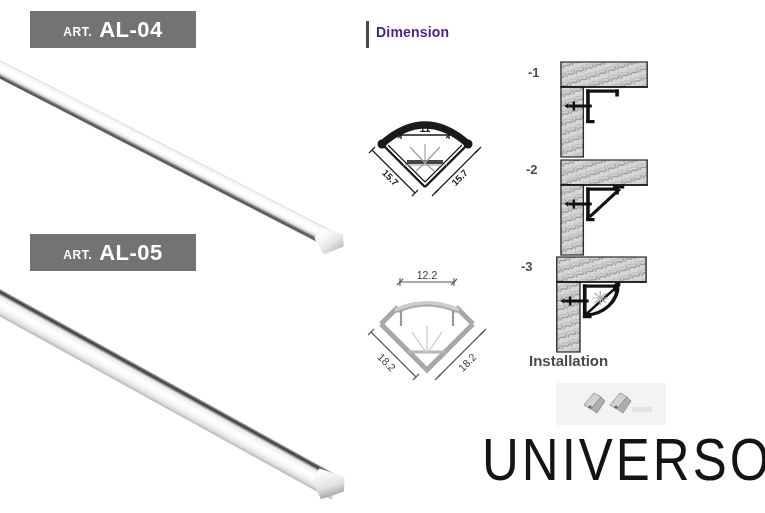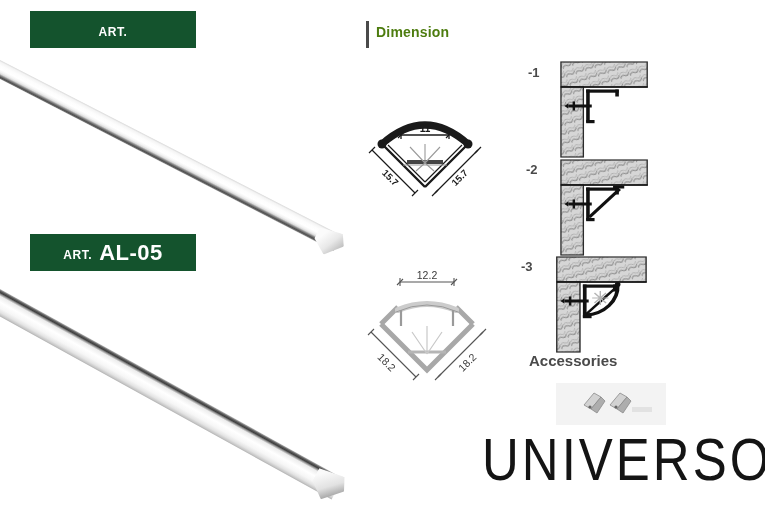--- a/index.html
+++ b/index.html
@@ -4,21 +4,21 @@
 <style>
   * { margin:0; padding:0; box-sizing:border-box; }
   body { background:#fff; }
   .canvas {
     position:relative; width:765px; height:513px; background:#ffffff;
     overflow:hidden; font-family:"Liberation Sans", sans-serif;
   }
   
   .art-label {
     position:absolute; left:30px; width:166px; height:37px;
-    background:#14532d; color:#ffffff; display:flex; align-items:center;
+    background:#737373; color:#ffffff; display:flex; align-items:center;
     justify-content:center; gap:7px;
   }
   .art-label .art  { font-size:12px; font-weight:bold; letter-spacing:.6px; padding-top:4px; }
   .art-label .code { font-size:22px; font-weight:bold; letter-spacing:.5px; }
 
   
   .bar { position:absolute; transform-origin:0 0; }
   .bar1 { left:0; top:60px; width:384px; height:17px; transform:rotate(27.2deg);
     background:linear-gradient(to bottom,#d9d9d9 0%,#f4f4f4 10%,#fdfdfd 28%,#ffffff 48%,#f2f2f2 62%,#d9d9d9 72%,#8f8f8f 80%,#4f4f4f 90%,#6e6e6e 96%,#a3a3a3 100%);
   }
@@ -30,40 +30,41 @@
     clip-path:polygon(0 18%, 78% 0, 100% 40%, 52% 100%, 0 62%);
   }
   .cap2 { position:absolute; right:-7px; top:-2px; width:33px; height:31px;
     background:linear-gradient(135deg,#fafafa 20%,#e2e2e2 52%,#9a9a9a 80%,#3c3c3c);
     clip-path:polygon(0 15%, 80% 0, 100% 42%, 50% 100%, 0 60%);
   }
 
   
   .section-header { position:absolute; display:flex; gap:7px; }
   .section-header .vbar { width:3px; height:27px; background:#4a4a4a; }
-  .section-header .txt  { font-size:14px; font-weight:bold; color:#4d7c0f; padding-top:3px; letter-spacing:.2px; }
+  .section-header .txt  { font-size:14px; font-weight:bold; color:#4c1d95; padding-top:3px; letter-spacing:.2px; }
 
   .step-label { position:absolute; font-size:13px; font-weight:bold; color:#4a4a4a; }
   .acc-title  { position:absolute; font-size:15px; font-weight:bold; color:#4a4a4a; }
 
   .brand {
     position:absolute; left:482px; top:427px; font-size:51px; line-height:58px;
     color:#141414; font-weight:300; letter-spacing:3px;
     transform:scaleY(1.15); transform-origin:top left; white-space:nowrap;
   }
   svg { display:block; }
   .abs { position:absolute; }
 </style>
 </head>
 <body>
 
 <div class="canvas">
 
   <div class="art-label" style="top:11px;">
     <span class="art">ART.</span>
+    <span class="code">AL-04</span>
   </div>
 
   <div class="bar bar1">
     <div class="cap1"></div>
   </div>
 
   <div class="art-label" style="top:234px;">
     <span class="art">ART.</span>
     <span class="code">AL-05</span>
   </div>
@@ -162,21 +163,21 @@
     <path d="M27,46 L48,46" stroke="#111111" stroke-width="3"></path>
     <path d="M32,41.5 L32,50.5" stroke="#111111" stroke-width="2.2"></path>
     <polygon points="27,43.5 27,48.5 23.5,46" fill="#111111"></polygon>
     <path d="M46,59 L73,31" stroke="#111111" stroke-width="2.4"></path>
     <path d="M73,29.5 A29,29 0 0 1 45.5,60" stroke="#111111" stroke-width="3.2" fill="none"></path>
     <circle cx="73" cy="29.5" r="2.4" fill="#111111"></circle>
     <circle cx="45.5" cy="60" r="2.4" fill="#111111"></circle>
     <path d="M51,43 L65,43 M58,36 L58,50 M53,38 L63,48 M63,38 L53,48" stroke="#b5b5b5" stroke-width="1.2" fill="none"></path>
   </svg>
 
-  <div class="acc-title" style="left:529px; top:352px;">Accessories</div>
+  <div class="acc-title" style="left:529px; top:352px;">Installation</div>
   <svg class="abs" style="left:556px; top:383px;" width="110" height="42" viewBox="0 0 110 42">
     <rect x="0" y="0" width="110" height="42" fill="#f3f3f3"></rect>
     <g>
       <path d="M28,22 L38,10 L45,14 L35,26 Z" fill="#d2d2d2" stroke="#8a8a8a" stroke-width="0.8"></path>
       <path d="M35,26 L45,14 L49,18 L41,30 Z" fill="#adadad" stroke="#8a8a8a" stroke-width="0.8"></path>
       <circle cx="34" cy="24" r="1.6" fill="#666666"></circle>
     </g>
     <g>
       <path d="M54,22 L64,10 L71,14 L61,26 Z" fill="#d2d2d2" stroke="#8a8a8a" stroke-width="0.8"></path>
       <path d="M61,26 L71,14 L75,18 L67,30 Z" fill="#adadad" stroke="#8a8a8a" stroke-width="0.8"></path>

